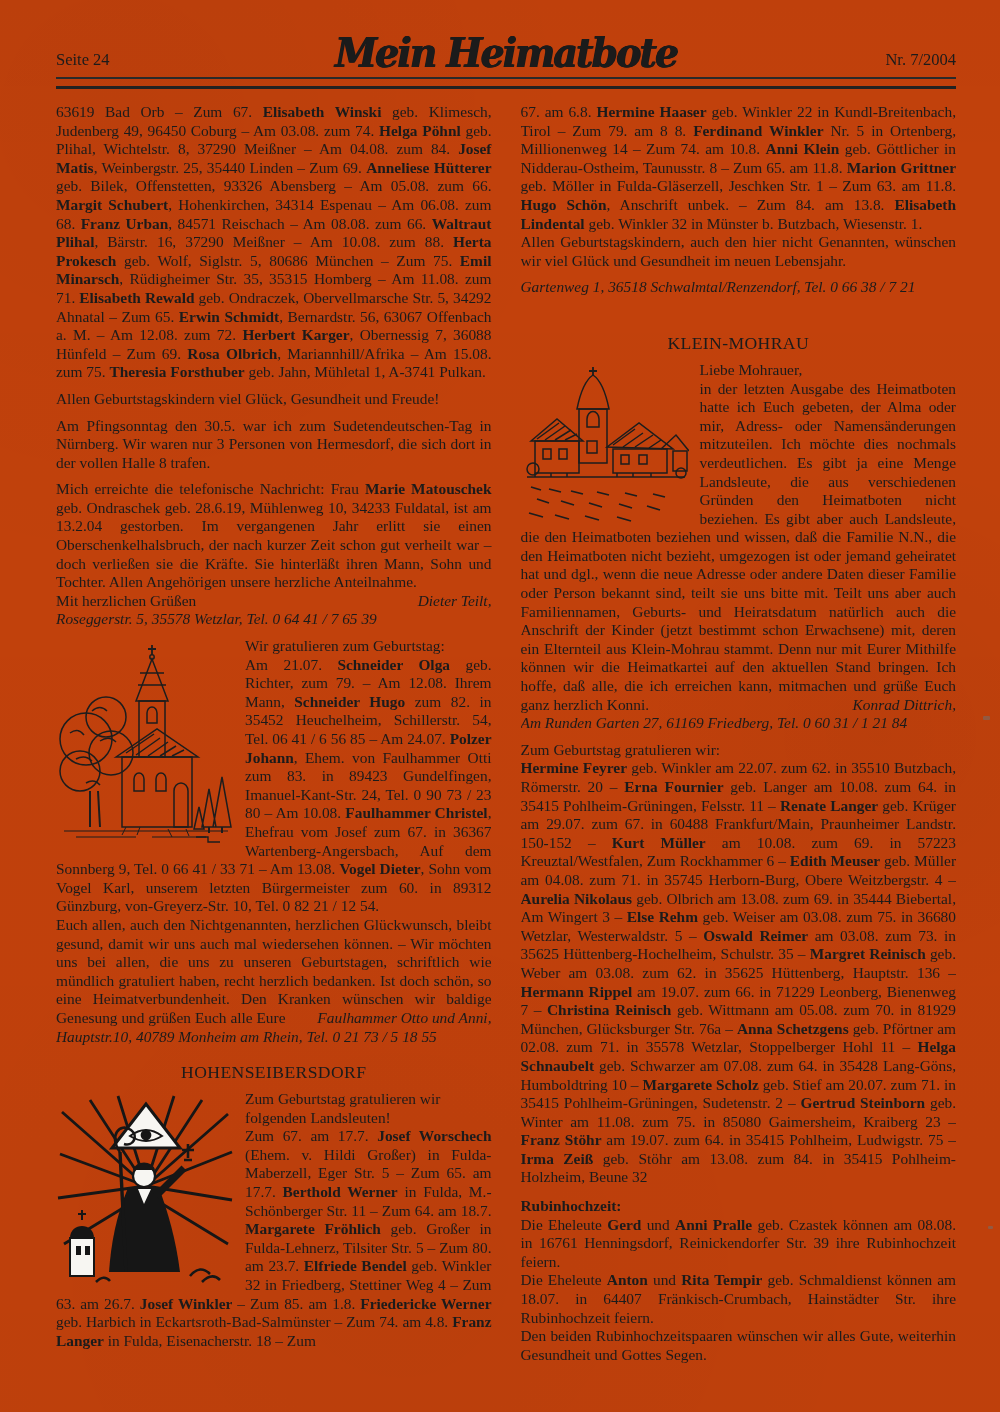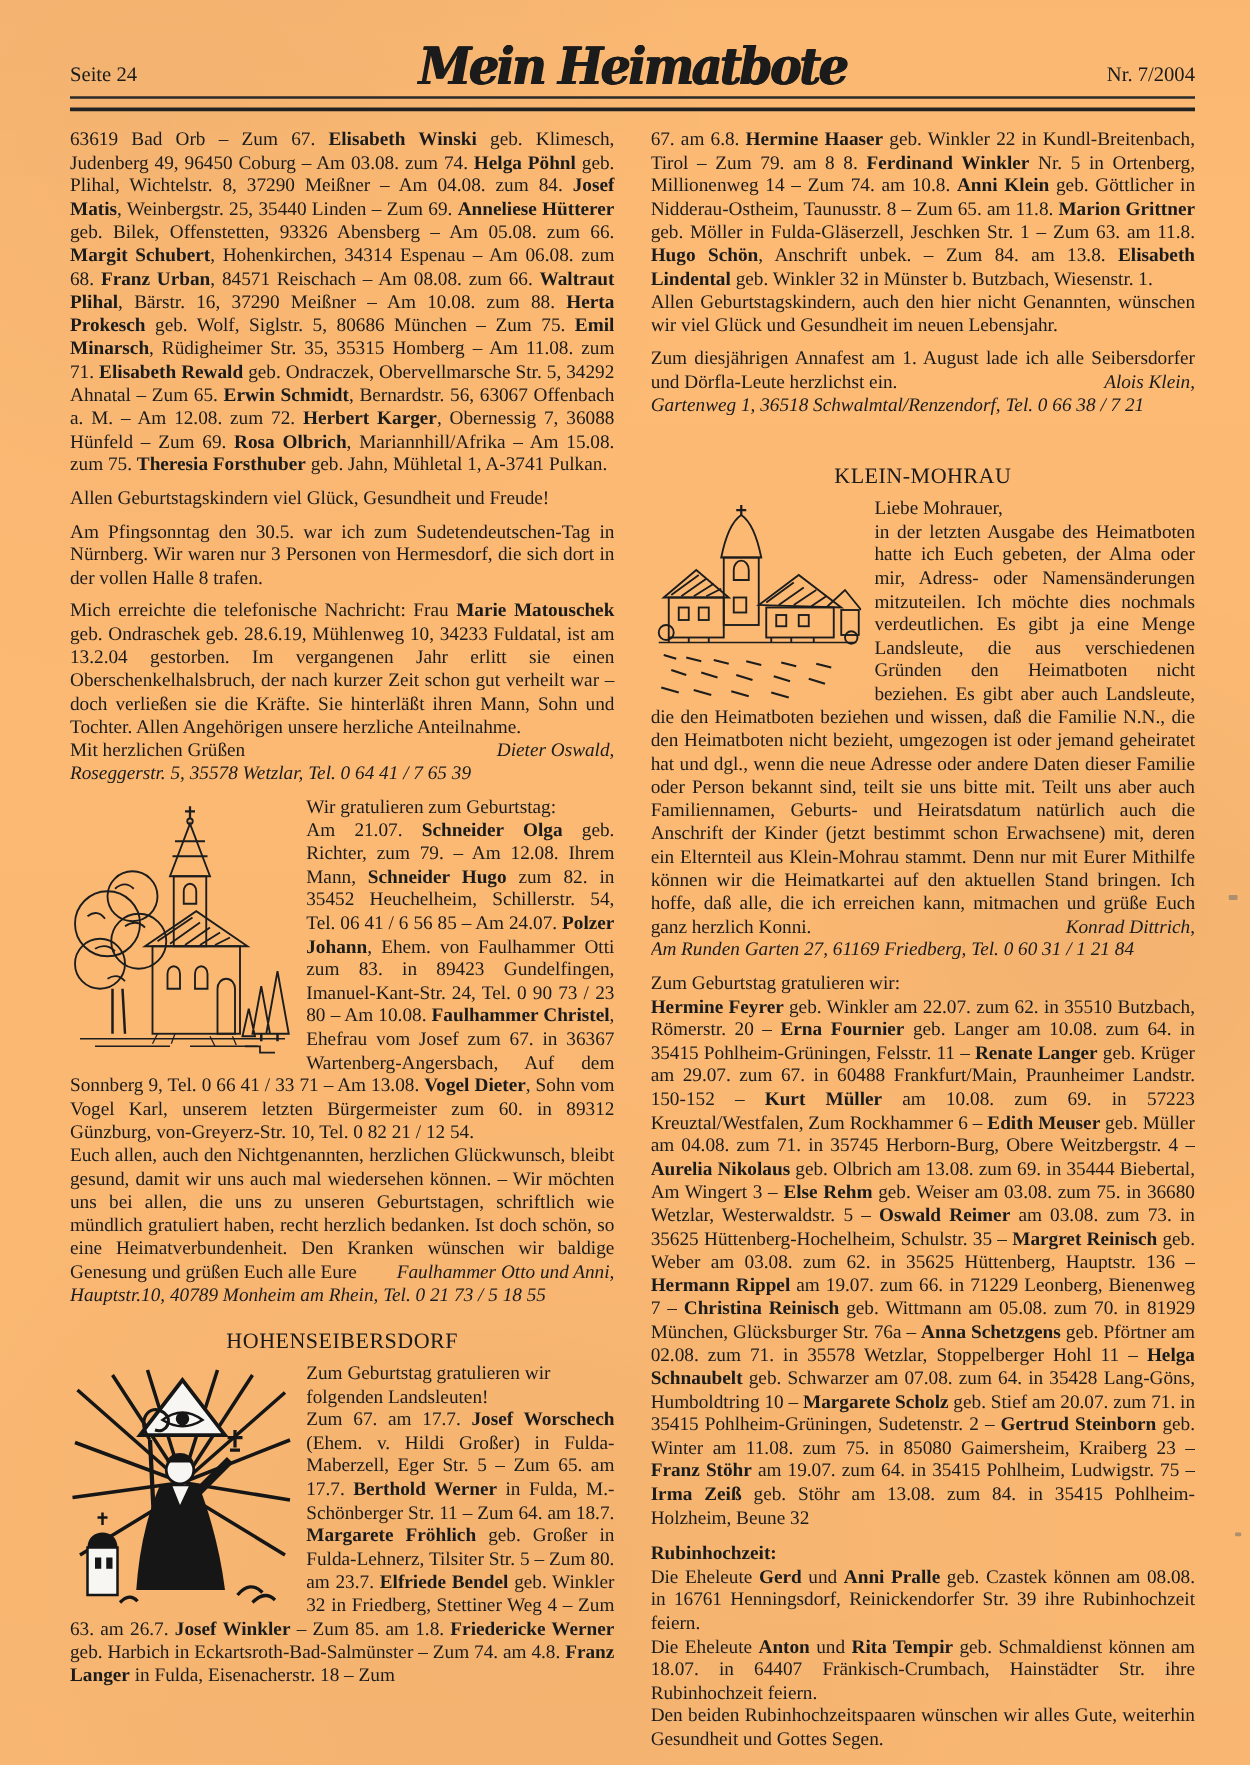--- a/index.html
+++ b/index.html
@@ -1,20 +1,20 @@
 <!DOCTYPE html>
 <html lang="de"><head>
 <meta charset="utf-8">
 <style>
   html,body{margin:0;padding:0;background:#9a9a9a;}
   .page{
     position:relative;
     width:1000px;height:1412px;
     margin:0 auto;
-    background:#fdba74;
+    background:#c2410c;
     overflow:hidden;
     font-family:"Liberation Serif","DejaVu Serif",serif;
     color:#1b1b1b;
     font-size:15.4px;
     line-height:18.6px;
   }
   .page::before{
     content:"";position:absolute;inset:0;pointer-events:none;
     background:
       radial-gradient(circle at 12% 8%, rgba(0,0,0,0.03), transparent 30%),
@@ -79,21 +79,21 @@
 
     <div class="columns">
 
       <section class="col">
         <p><span>63619 Bad Orb – Zum 67. </span><span class="b">Elisabeth Winski</span><span> geb. Klimesch, Judenberg 49, 96450 Coburg – Am 03.08. zum 74. </span><span class="b">Helga Pöhnl</span><span> geb. Plihal, Wichtelstr. 8, 37290 Meißner – Am 04.08. zum 84. </span><span class="b">Josef Matis</span><span>, Weinbergstr. 25, 35440 Linden – Zum 69. </span><span class="b">Anneliese Hütterer</span><span> geb. Bilek, Offenstetten, 93326 Abensberg – Am 05.08. zum 66. </span><span class="b">Margit Schubert</span><span>, Hohenkirchen, 34314 Espenau – Am 06.08. zum 68. </span><span class="b">Franz Urban</span><span>, 84571 Reischach – Am 08.08. zum 66. </span><span class="b">Waltraut Plihal</span><span>, Bärstr. 16, 37290 Meißner – Am 10.08. zum 88. </span><span class="b">Herta Prokesch</span><span> geb. Wolf, Siglstr. 5, 80686 München – Zum 75. </span><span class="b">Emil Minarsch</span><span>, Rüdigheimer Str. 35, 35315 Homberg – Am 11.08. zum 71. </span><span class="b">Elisabeth Rewald</span><span> geb. Ondraczek, Obervellmarsche Str. 5, 34292 Ahnatal – Zum 65. </span><span class="b">Erwin Schmidt</span><span>, Bernardstr. 56, 63067 Offenbach a. M. – Am 12.08. zum 72. </span><span class="b">Herbert Karger</span><span>, Obernessig 7, 36088 Hünfeld – Zum 69. </span><span class="b">Rosa Olbrich</span><span>, Mariannhill/Afrika – Am 15.08. zum 75. </span><span class="b">Theresia Forsthuber</span><span> geb. Jahn, Mühletal 1, A-3741 Pulkan.</span></p>
         <p class="no-just">Allen Geburtstagskindern viel Glück, Gesundheit und Freude!</p>
         <p>Am Pfingsonntag den 30.5. war ich zum Sudetendeutschen-Tag in Nürnberg. Wir waren nur 3 Personen von Hermesdorf, die sich dort in der vollen Halle 8 trafen.</p>
         <p class="tight"><span>Mich erreichte die telefonische Nachricht: Frau </span><span class="b">Marie Matouschek</span><span> geb. Ondraschek geb. 28.6.19, Mühlenweg 10, 34233 Fuldatal, ist am 13.2.04 gestorben. Im vergangenen Jahr erlitt sie einen Oberschenkelhalsbruch, der nach kurzer Zeit schon gut verheilt war – doch verließen sie die Kräfte. Sie hinterläßt ihren Mann, Sohn und Tochter. Allen Angehörigen unsere herzliche Anteilnahme.</span></p>
         <div class="sigrow">
           <span>Mit herzlichen Grüßen</span>
-          <span class="i">Dieter Oswald,</span>
+          <span class="i">Dieter Teilt,</span>
         </div>
         <div class="sigline">Roseggerstr. 5, 35578 Wetzlar, Tel. 0 64 41 / 7 65 39</div>
 
         <div class="flow">
           <svg class="illu illu-hf" viewBox="0 0 178 208" aria-hidden="true">
             <g stroke="#1d1d1d" fill="none" stroke-width="1.5">
 
               <circle cx="30" cy="98" r="26"></circle>
               <circle cx="50" cy="76" r="20"></circle>
               <circle cx="24" cy="130" r="20"></circle>
@@ -161,21 +161,20 @@
             </g>
           </svg>
           <p class="tight no-just">Zum Geburtstag gratulieren wir folgenden Landsleuten!</p>
           <p class="tight"><span>Zum 67. am 17.7. </span><span class="b">Josef Worschech</span><span> (Ehem. v. Hildi Großer) in Fulda-Maberzell, Eger Str. 5 – Zum 65. am 17.7. </span><span class="b">Berthold Werner</span><span> in Fulda, M.-Schönberger Str. 11 – Zum 64. am 18.7. </span><span class="b">Margarete Fröhlich</span><span> geb. Großer in Fulda-Lehnerz, Tilsiter Str. 5 – Zum 80. am 23.7. </span><span class="b">Elfriede Bendel</span><span> geb. Winkler 32 in Friedberg, Stettiner Weg 4 – Zum 63. am 26.7. </span><span class="b">Josef Winkler</span><span> – Zum 85. am 1.8. </span><span class="b">Friedericke Werner</span><span> geb. Harbich in Eckartsroth-Bad-Salmünster – Zum 74. am 4.8. </span><span class="b">Franz Langer</span><span> in Fulda, Eisenacherstr. 18 – Zum</span></p>
         </div>
       </section>
 
       <section class="col">
         <p class="tight"><span>67. am 6.8. </span><span class="b">Hermine Haaser</span><span> geb. Winkler 22 in Kundl-Breitenbach, Tirol – Zum 79. am 8 8. </span><span class="b">Ferdinand Winkler</span><span> Nr. 5 in Ortenberg, Millionenweg 14 – Zum 74. am 10.8. </span><span class="b">Anni Klein</span><span> geb. Göttlicher in Nidderau-Ostheim, Taunusstr. 8 – Zum 65. am 11.8. </span><span class="b">Marion Grittner</span><span> geb. Möller in Fulda-Gläserzell, Jeschken Str. 1 – Zum 63. am 11.8. </span><span class="b">Hugo Schön</span><span>, Anschrift unbek. – Zum 84. am 13.8. </span><span class="b">Elisabeth Lindental</span><span> geb. Winkler 32 in Münster b. Butzbach, Wiesenstr. 1.</span></p>
         <p>Allen Geburtstagskindern, auch den hier nicht Genannten, wünschen wir viel Glück und Gesundheit im neuen Lebensjahr.</p>
-        <p class="tight"><span>Zum diesjährigen Annafest am 1. August lade ich alle Seibersdorfer und Dörfla-Leute herzlichst ein. </span><span class="i fr">Alois Klein,</span></p>
         <div class="sigline">Gartenweg 1, 36518 Schwalmtal/Renzendorf, Tel. 0 66 38 / 7 21</div>
 
         <h2 class="mt-lg">KLEIN-MOHRAU</h2>
         <div class="flow">
           <svg class="illu illu-km" viewBox="0 0 168 158" aria-hidden="true">
             <g stroke="#1d1d1d" fill="none" stroke-width="1.5">
 
               <path d="M72,10 L72,2 M68,6 L76,6" stroke-width="1.8"></path>
               <path d="M56,44 C60,24 66,14 72,10 C78,14 84,24 88,44 Z"></path>
               <rect x="58" y="44" width="28" height="54"></rect>

